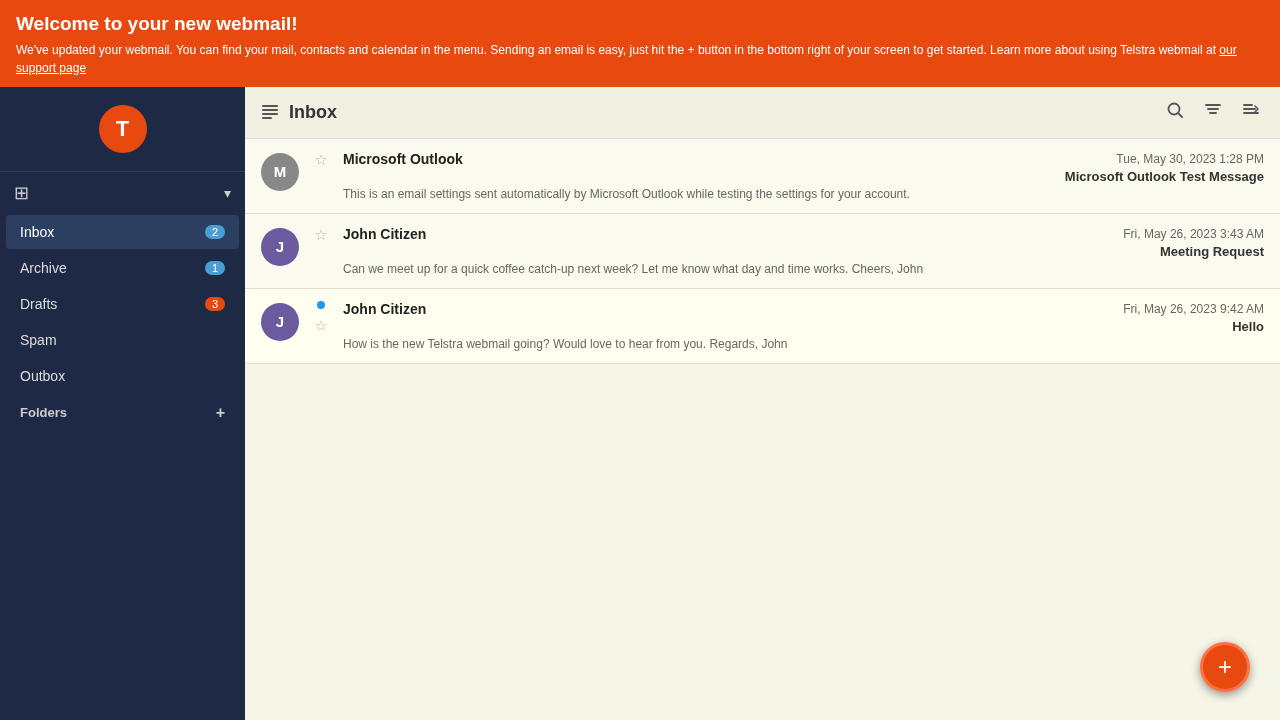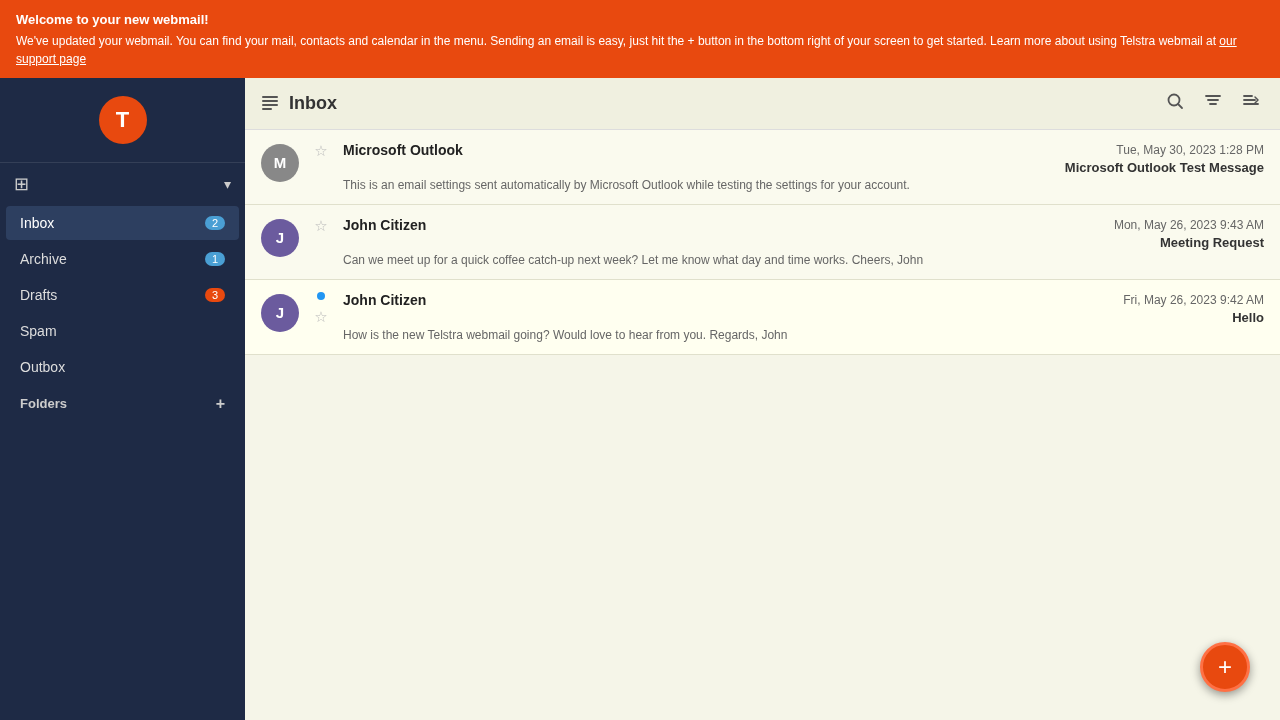--- a/index.html
+++ b/index.html
@@ -6,21 +6,21 @@
     body { font-family: Arial, sans-serif; background: #1a1a2e; width: 1280px; height: 720px; overflow: hidden; }
 
     
     .banner {
       background: #e8490f;
       color: white;
       padding: 10px 16px;
       font-size: 12px;
       line-height: 1.5;
     }
-    .banner .banner-title { font-weight: bold; font-size: 13px; margin-bottom: 2px; }
+    .banner .banner-title { font-weight: bold; font-size: 19px; margin-bottom: 2px; }
     .banner a { color: white; text-decoration: underline; }
 
     
     .main-layout {
       display: flex;
       height: calc(720px - 72px);
     }
 
     
     .sidebar {
@@ -352,21 +352,21 @@
       <div class="email-item">
         <div class="avatar purple" style="background: rgb(107, 91, 158);">
           <span>J</span>
         </div>
         <div class="email-left-actions">
           <button class="star-btn" title="Star">☆</button>
         </div>
         <div class="email-body">
           <div class="email-top-row">
             <span class="email-sender">John Citizen</span>
-            <span class="email-date">Mon, May 26, 2023 9:43 AM</span>
+            <span class="email-date">Fri, May 26, 2023 3:43 AM</span>
           </div>
           <div class="email-subject">Meeting Request</div>
           <div class="email-preview">Can we meet up for a quick coffee catch-up next week? Let me know what day and time works. Cheers, John</div>
         </div>
       </div>
 
       <div class="email-item unread">
         <div class="avatar purple" style="background: rgb(107, 91, 158);">
           <span>J</span>
         </div>

